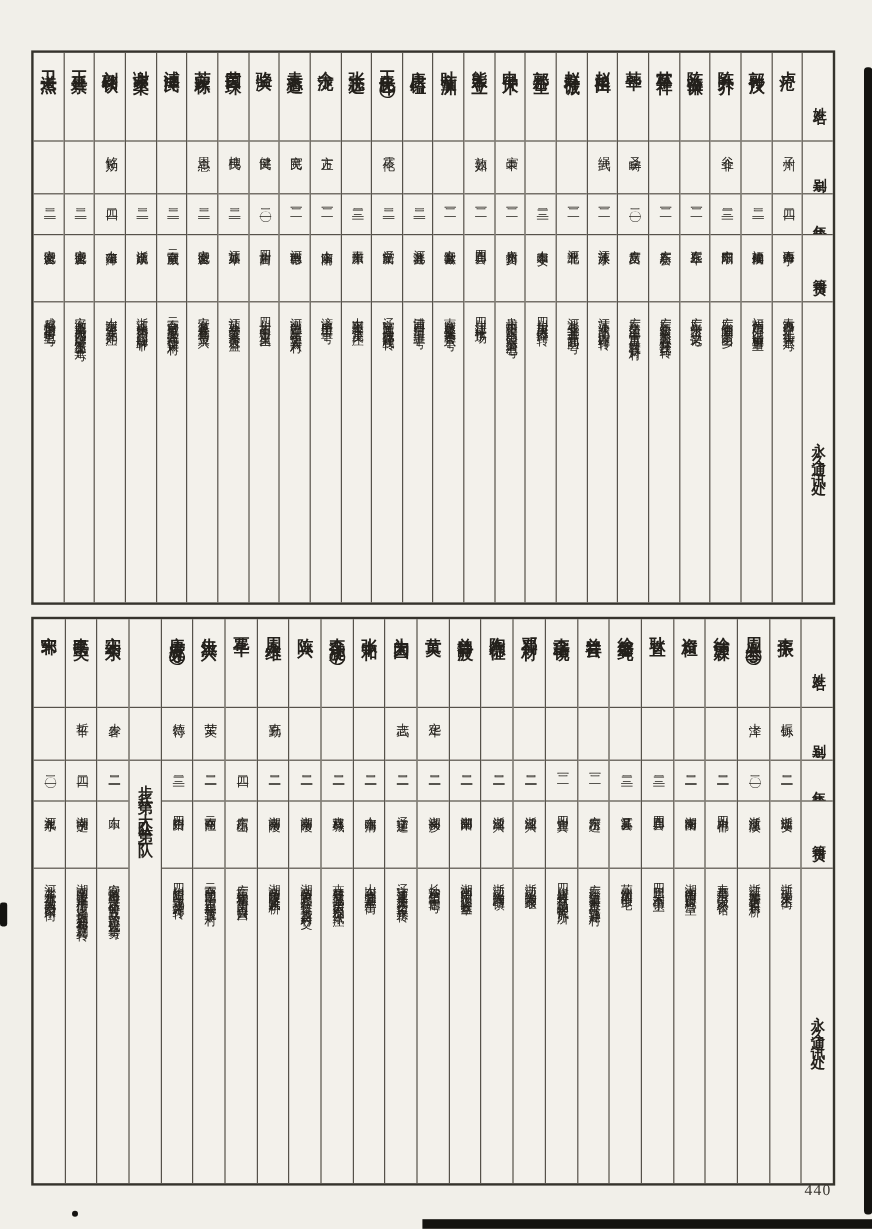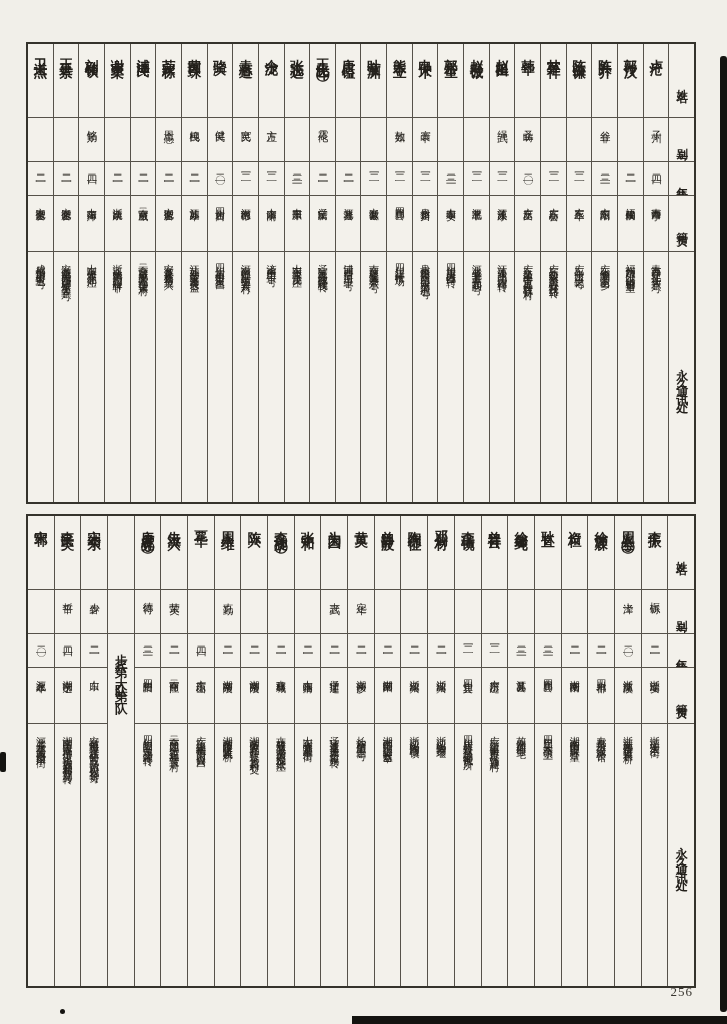--- a/index.html
+++ b/index.html
@@ -931,20 +931,20 @@
         </div>
     <div class="cell cell-native">
           <span class="v t-native c-native">河北永年</span>
         </div>
     <div class="cell cell-addr">
           <span class="v t-addr c-addr">河北省永年县城内葛家口街</span>
         </div>
   </div>
     </div>
 
-  <div class="page-number">256</div>
+  <div class="page-number">440</div>
 
   <div class="artifact art-right"></div>
   <div class="artifact art-bottom"></div>
   <div class="artifact art-left-speck"></div>
   <div class="artifact art-dot"></div>
 
 </div>
 
 </body></html>

